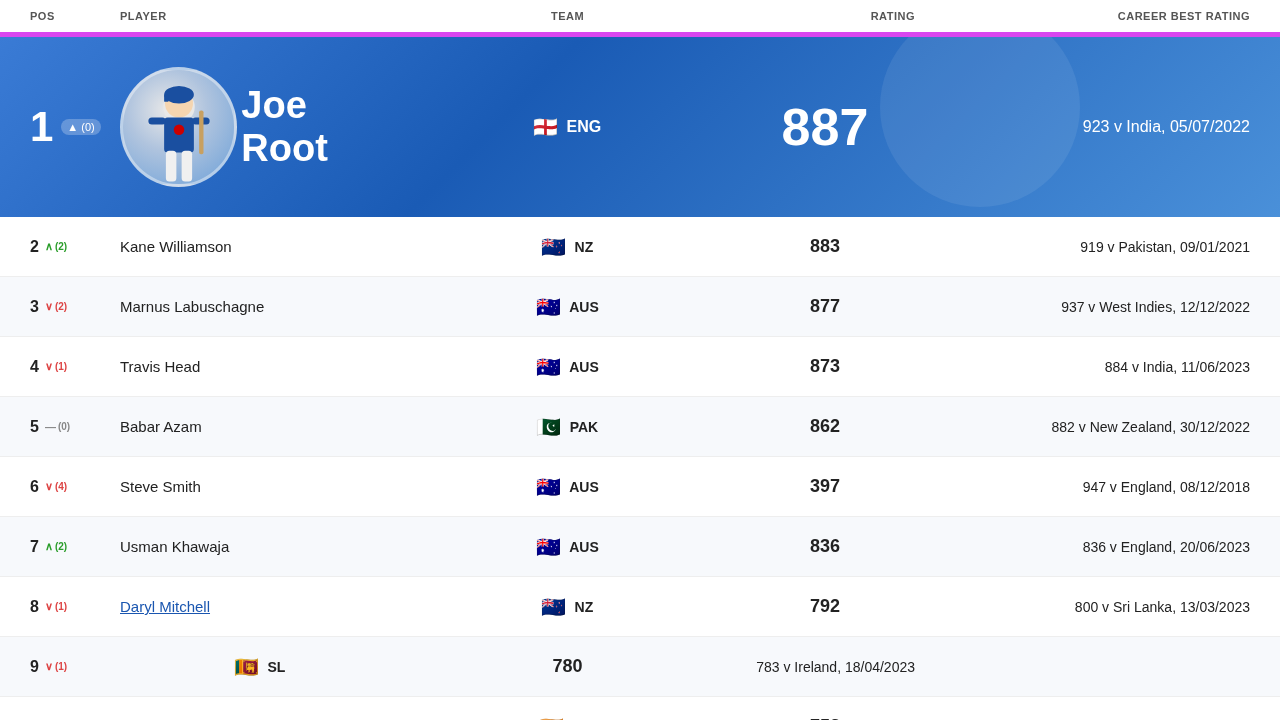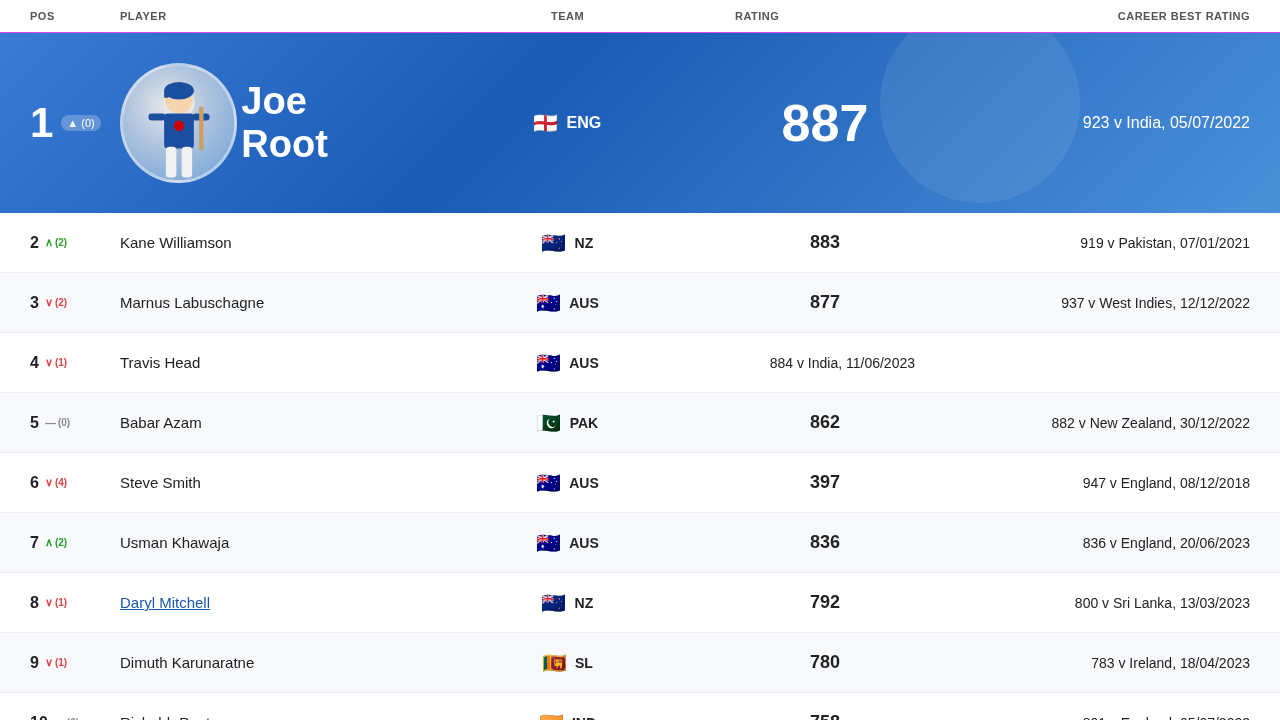--- a/index.html
+++ b/index.html
@@ -11,31 +11,31 @@
       font-size: 14px;
       color: #222;
     }
 
     
     .header-row {
       display: grid;
       grid-template-columns: 90px 280px 1fr 180px 1fr;
       padding: 10px 30px;
       background: #fff;
-      border-bottom: 1px solid #d946ef;
+      border-bottom: 5px solid #d946ef;
     }
     .header-row span {
       font-size: 11px;
       font-weight: 700;
       color: #555;
       letter-spacing: 0.5px;
       text-transform: uppercase;
     }
     .header-row span:nth-child(3) { text-align: center; }
-    .header-row span:nth-child(4) { text-align: left; }
+    .header-row span:nth-child(4) { text-align: right; }
     .header-row span:nth-child(5) { text-align: right; }
 
     
     .hero-row {
       background: linear-gradient(135deg, #3a7bd5 0%, #1a5bb5 40%, #4a90d9 100%);
       display: grid;
       grid-template-columns: 90px 280px 1fr 180px 1fr;
       align-items: center;
       padding: 20px 30px;
       min-height: 180px;
@@ -257,21 +257,21 @@
       </span>
     </div>
     <div class="player-cell">
       Kane Williamson
     </div>
     <div class="team-cell">
       <span class="flag">🇳🇿</span>
       <span>NZ</span>
     </div>
     <div class="rating-cell">883</div>
-    <div class="career-cell">919 v Pakistan, 07/01/2021</div>
+    <div class="career-cell">919 v Pakistan, 09/01/2021</div>
   </div>
     <div class="data-row">
     <div class="pos-cell">
       <span>3</span>
       <span class="trend down">
         <span>∨</span>
           <span class="trend-num">(2)</span>
       </span>
     </div>
     <div class="player-cell">
@@ -292,20 +292,21 @@
           <span class="trend-num">(1)</span>
       </span>
     </div>
     <div class="player-cell">
       Travis Head
     </div>
     <div class="team-cell">
       <span class="flag">🇦🇺</span>
       <span>AUS</span>
     </div>
+    <div class="rating-cell">873</div>
     <div class="career-cell">884 v India, 11/06/2023</div>
   </div>
     <div class="data-row">
     <div class="pos-cell">
       <span>5</span>
       <span class="trend same">
         <span>—</span>
           <span class="trend-num">(0)</span>
       </span>
     </div>
@@ -374,23 +375,20 @@
     <div class="career-cell">800 v Sri Lanka, 13/03/2023</div>
   </div>
     <div class="data-row">
     <div class="pos-cell">
       <span>9</span>
       <span class="trend down">
         <span>∨</span>
           <span class="trend-num">(1)</span>
       </span>
     </div>
-    <div class="player-cell">
-      Dimuth Karunaratne
-    </div>
     <div class="team-cell">
       <span class="flag">🇱🇰</span>
       <span>SL</span>
     </div>
     <div class="rating-cell">780</div>
     <div class="career-cell">783 v Ireland, 18/04/2023</div>
   </div>
     <div class="data-row">
     <div class="pos-cell">
       <span>10</span>

